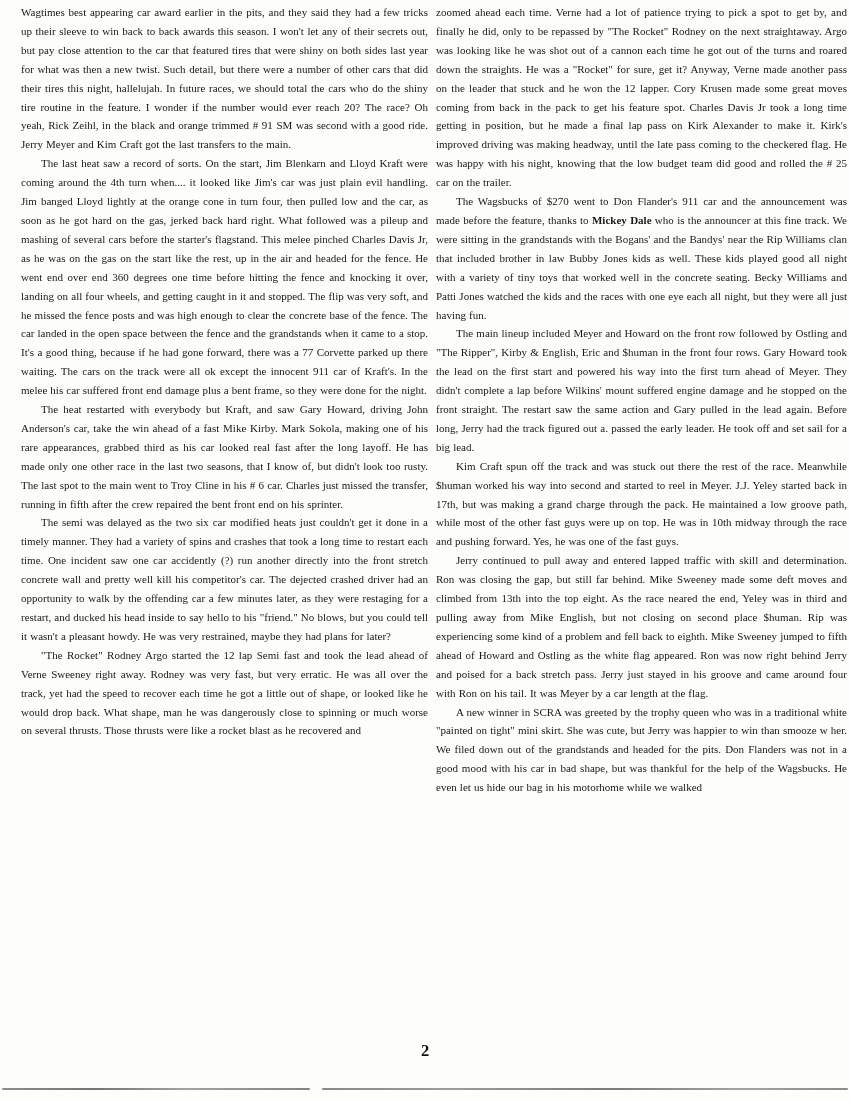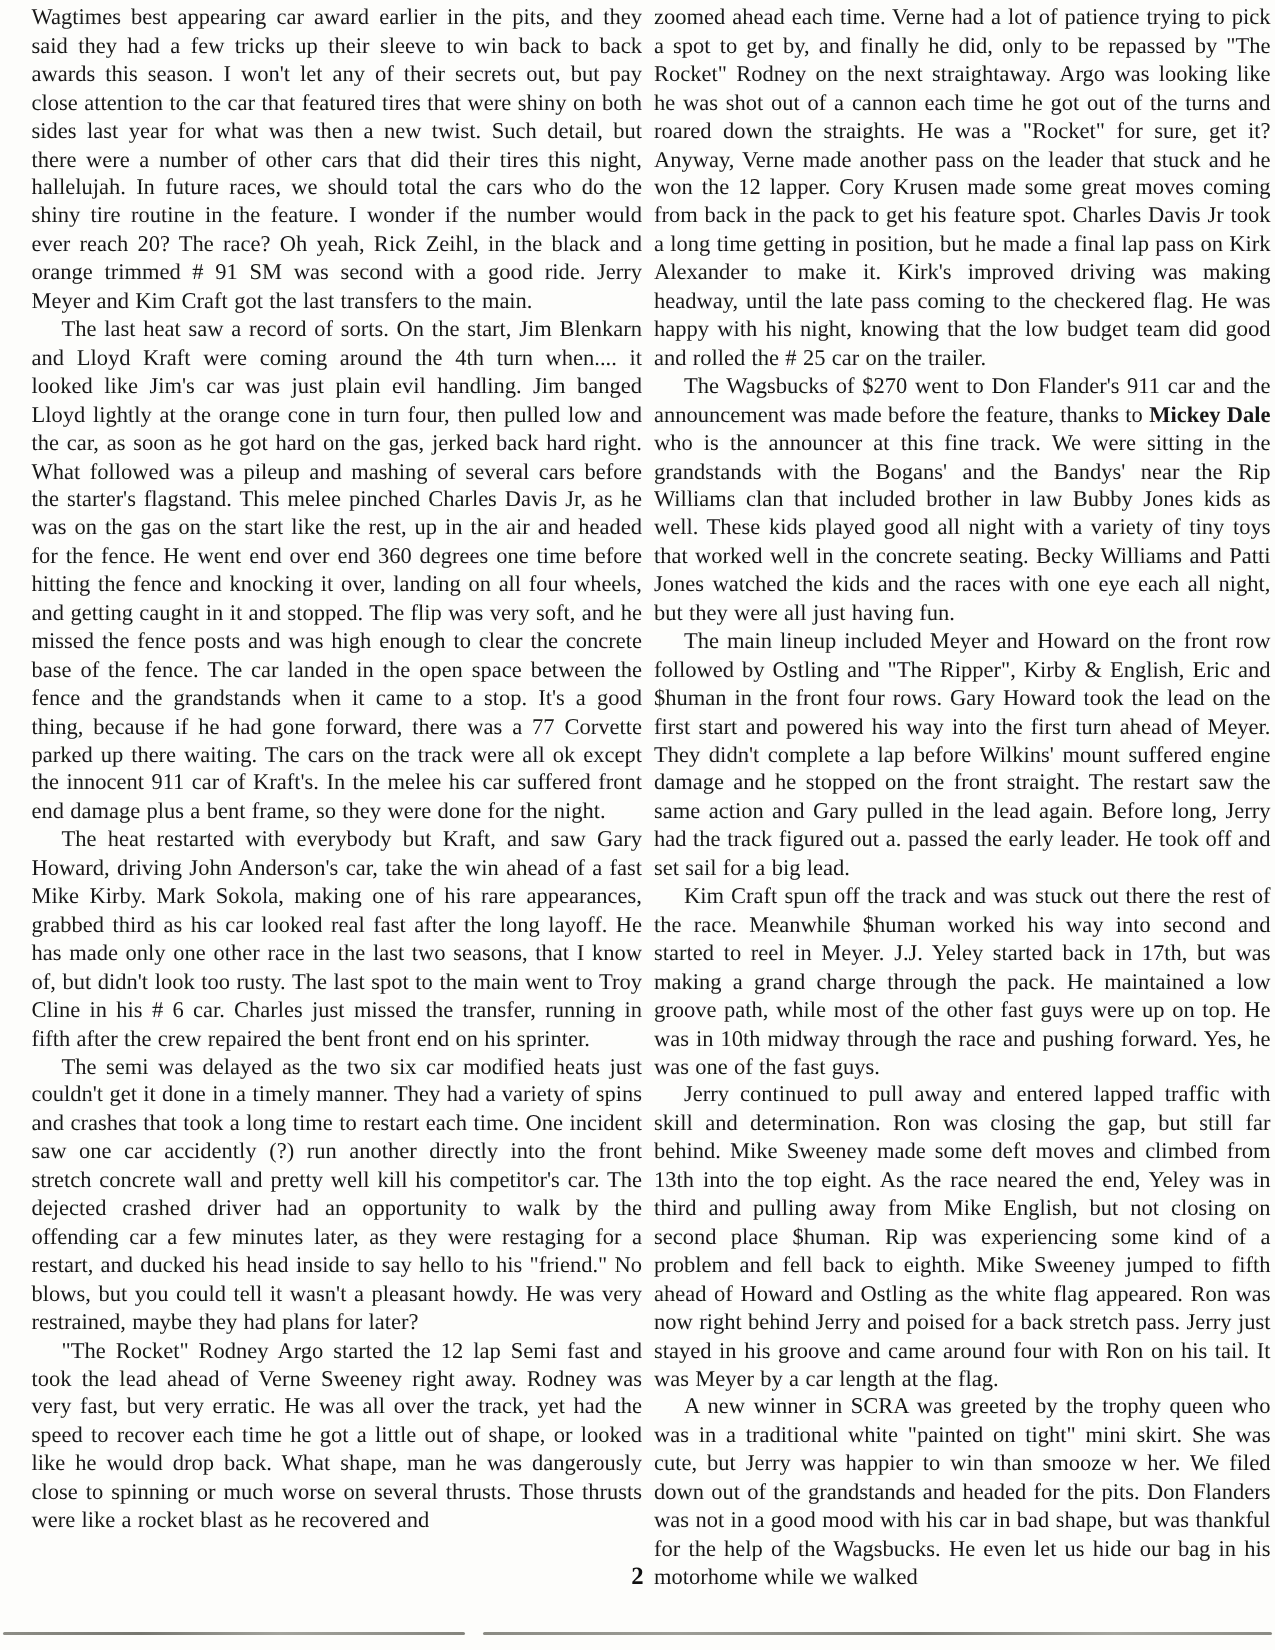--- a/index.html
+++ b/index.html
@@ -19,21 +19,21 @@
     background: #fdfdfb;
     overflow: hidden;
   }
   .columns {
     display: flex;
     align-items: flex-start;
     padding: 3px 3px 0 21px;
     gap: 8px;
   }
   .column {
-    font-size: 15px;
+    font-size: 11px;
     line-height: 18.9px;
     text-align: justify;
     text-justify: inter-word;
     color: #181818;
     word-spacing: 0.03em;
   }
   .col-left  { width: 407px; }
   .col-right { width: 411px; }
   .column p {
     margin: 0;

